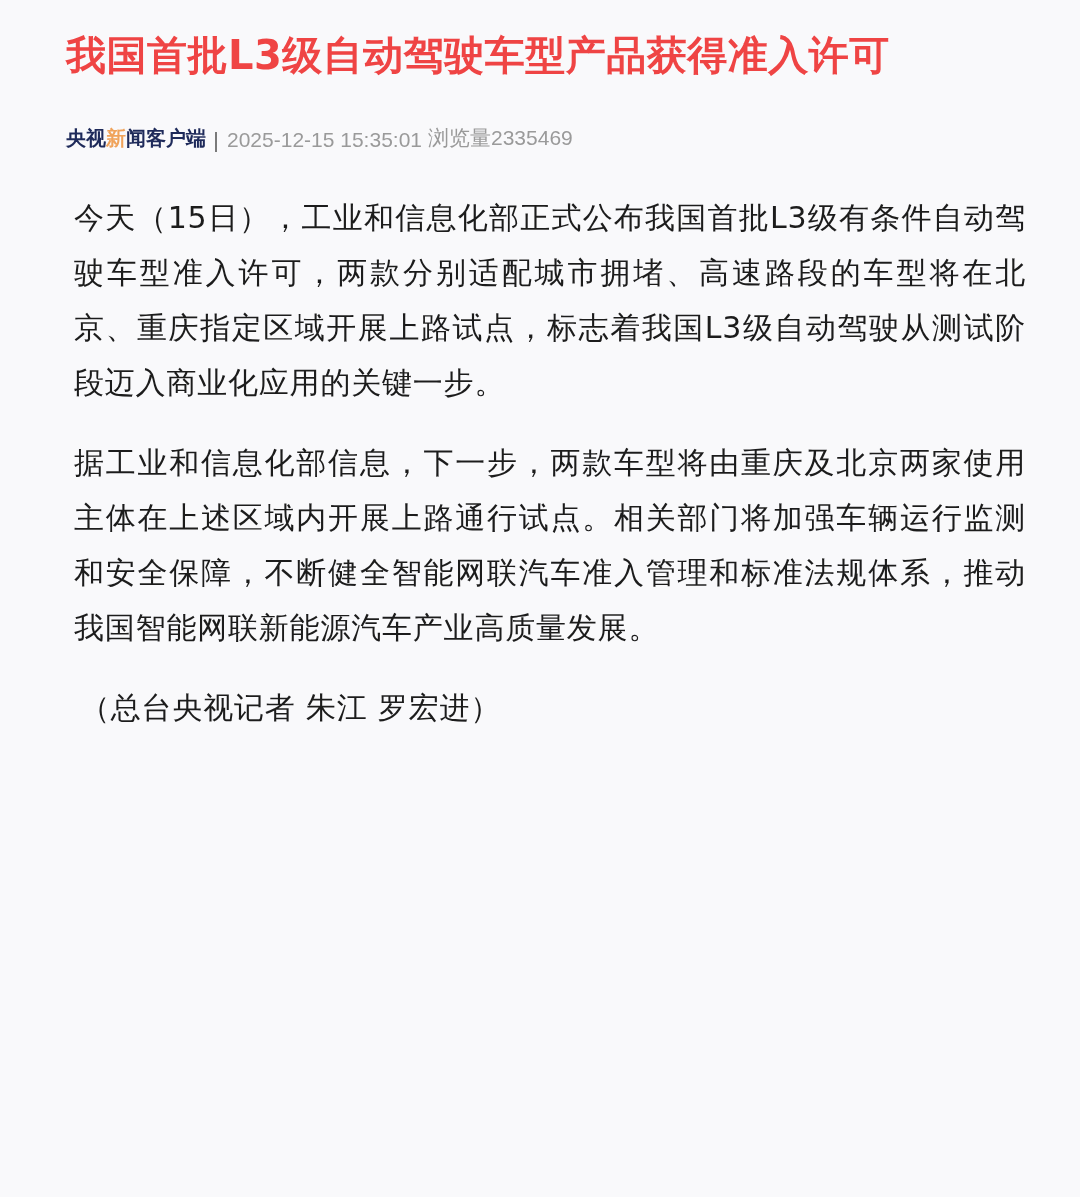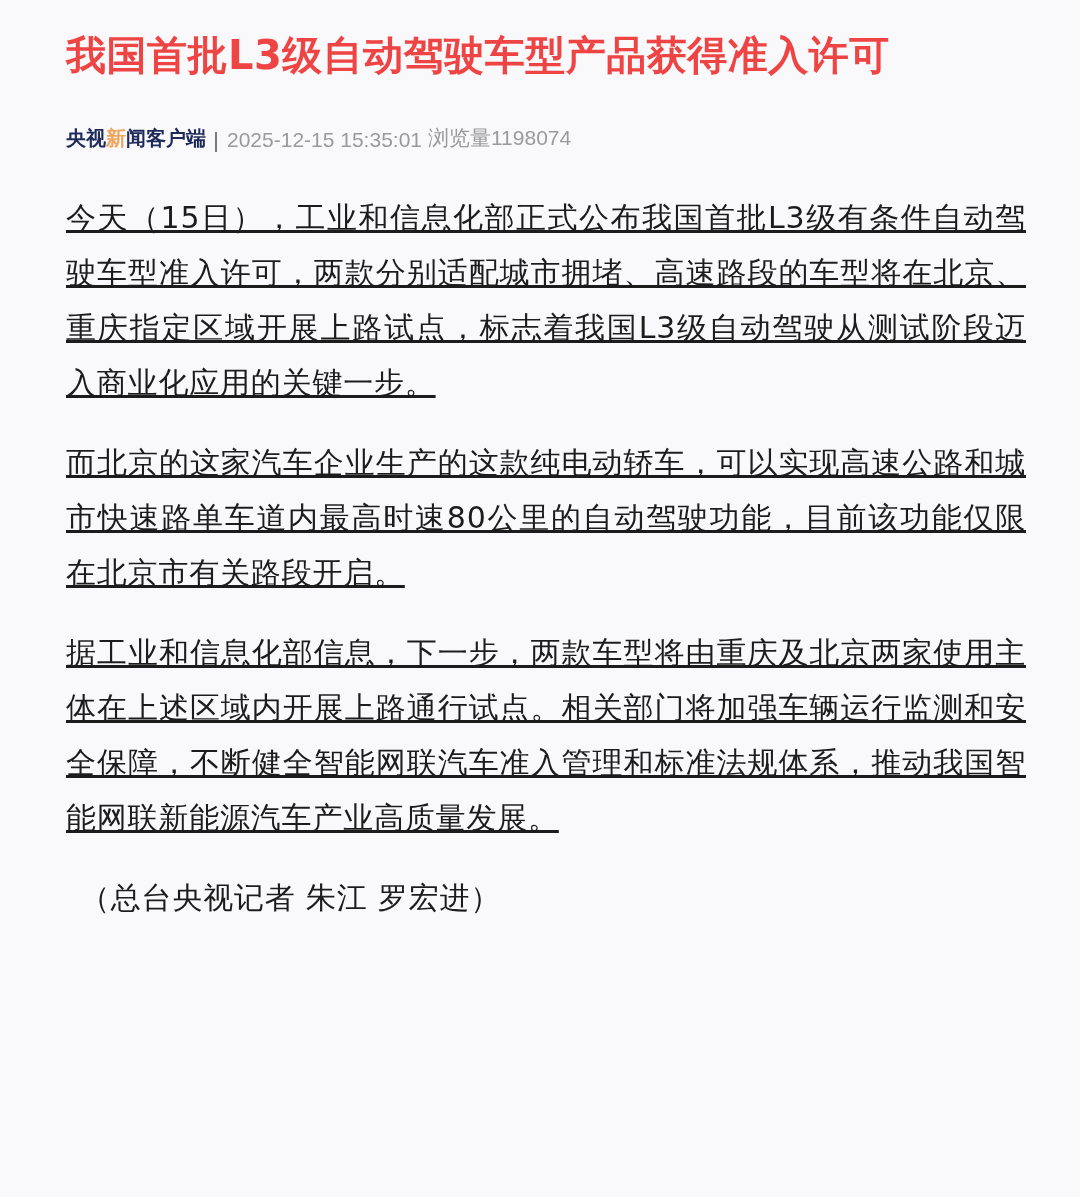--- a/index.html
+++ b/index.html
@@ -66,49 +66,47 @@
     .meta-time {
       margin-right: 6px;
     }
     .body-text {
       position: absolute;
       left: 0;
       top: 190px;
       width: 960px;
     }
     .para {
-      margin: 0 0 25px 0;
+      margin: 0 0 25px 8px;
       font-size: 30px;
       line-height: 55px;
       color: #1c1c1c;
       text-align: justify;
       letter-spacing: 0.8px;
-      text-decoration: underline;
     }
     .byline {
       margin: 0;
       font-size: 30px;
       line-height: 55px;
       color: #1c1c1c;
       padding-left: 14px;
       letter-spacing: 0.8px;
     }
   </style>
 </head>
 <body>
 
 <div class="article">
   <h1 class="title">我国首批L3级自动驾驶车型产品获得准入许可</h1>
 
   <div class="meta">
     <span class="source-logo"><span>央视</span><span class="accent">新</span><span>闻客户端</span></span>
     <span class="sep"></span>
     <span class="meta-text meta-time">2025-12-15 15:35:01</span>
-    <span class="meta-text"><span>浏览量</span><span>1198074</span></span>
+    <span class="meta-text"><span>浏览量</span><span>2335469</span></span>
   </div>
 
   <div class="body-text">
     <p class="para">今天（15日），工业和信息化部正式公布我国首批L3级有条件自动驾驶车型准入许可，两款分别适配城市拥堵、高速路段的车型将在北京、重庆指定区域开展上路试点，标志着我国L3级自动驾驶从测试阶段迈入商业化应用的关键一步。</p>
-    <p class="para">而北京的这家汽车企业生产的这款纯电动轿车，可以实现高速公路和城市快速路单车道内最高时速80公里的自动驾驶功能，目前该功能仅限在北京市有关路段开启。</p>
     <p class="para">据工业和信息化部信息，下一步，两款车型将由重庆及北京两家使用主体在上述区域内开展上路通行试点。相关部门将加强车辆运行监测和安全保障，不断健全智能网联汽车准入管理和标准法规体系，推动我国智能网联新能源汽车产业高质量发展。</p>
     <p class="byline">（总台央视记者 朱江 罗宏进）</p>
   </div>
 </div>
 
 </body></html>

